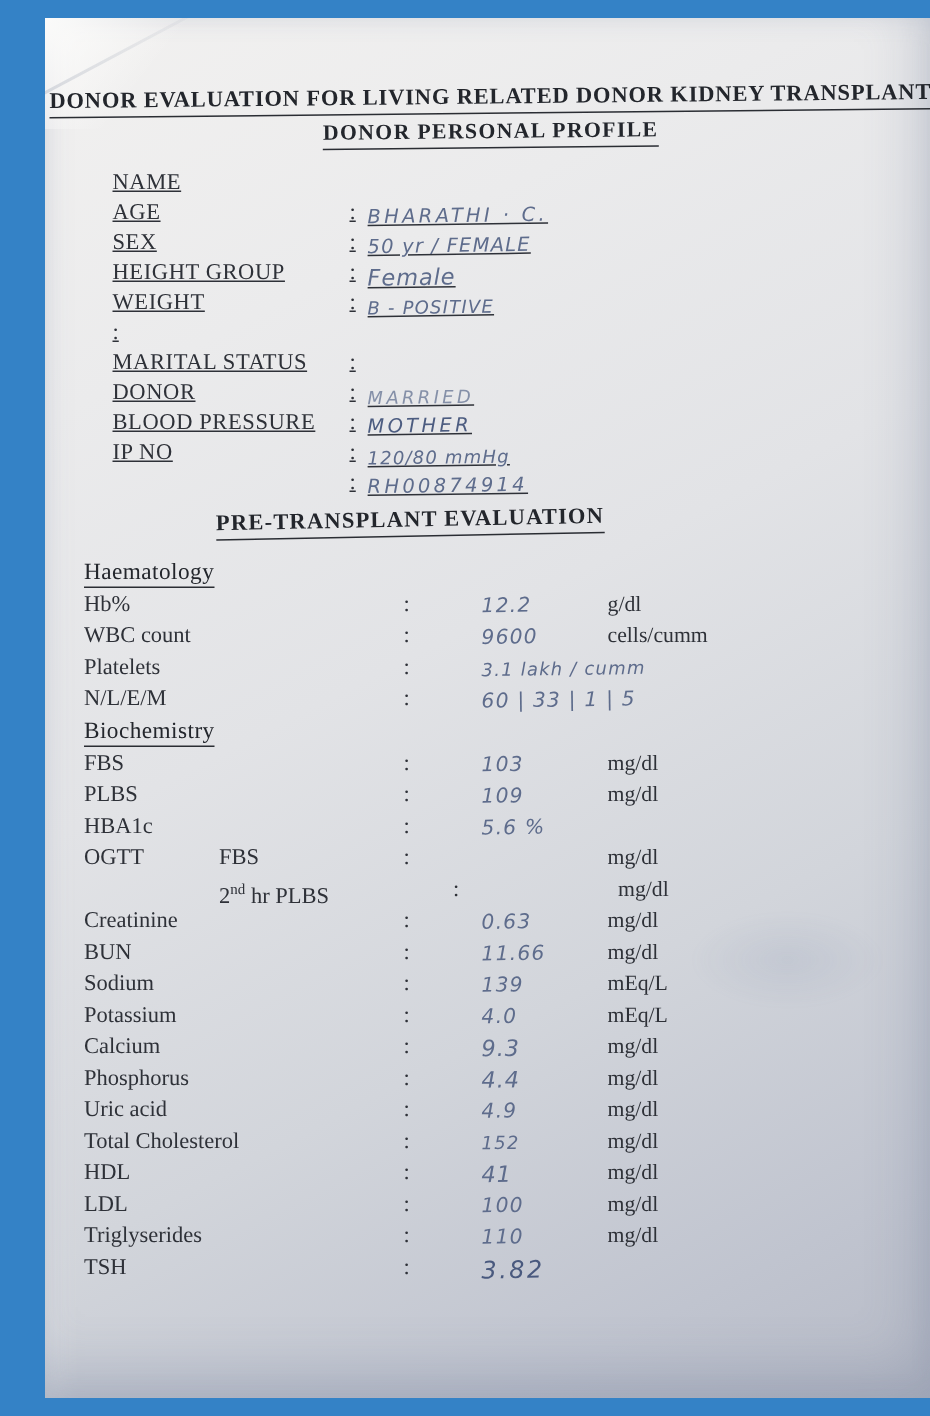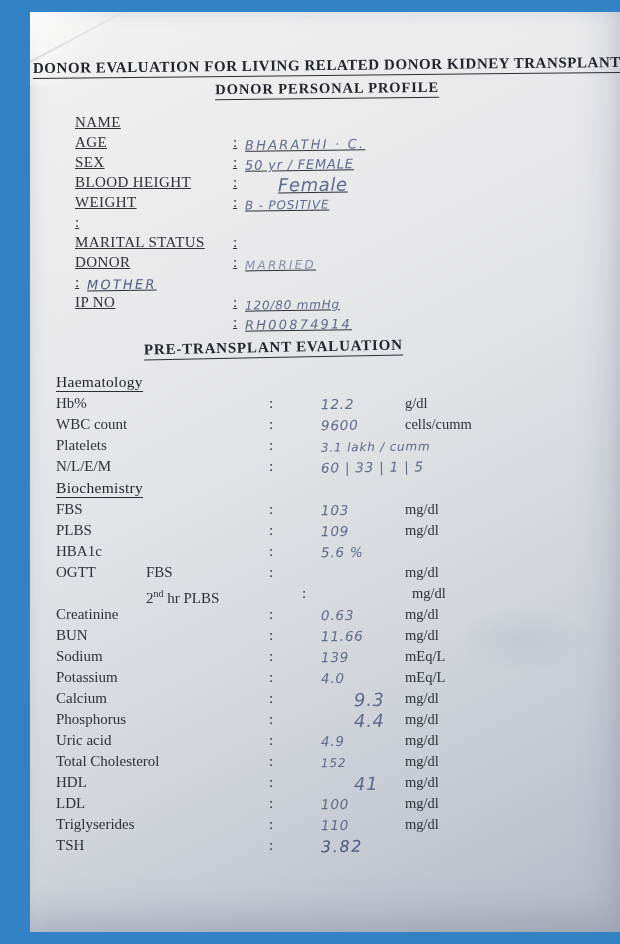--- a/index.html
+++ b/index.html
@@ -72,21 +72,21 @@
   .hand {
     font-family: "DejaVu Sans", sans-serif; font-style: italic;
     color: #5e6c8c; font-size: 13.5px; letter-spacing: 0.8px;
     display: inline-block; transform: rotate(-0.8deg);
     white-space: nowrap; position: relative; top: 1px;
   }
   .prow .hand { top: 3px; }
   .h-wide { letter-spacing: 2.2px; }
   .h-sm  { font-size: 12px; }
   .h-md  { font-size: 13px; }
-  .h-lg  { font-size: 18px; letter-spacing: 0.6px; margin-left: 33px; }
+  .h-lg  { font-size: 15px; letter-spacing: 0.6px; }
   .h-xl  { font-size: 16px; color: #49597e; letter-spacing: 1.6px; }
   .h-dark  { color: #4c5c80; }
   .h-light { color: #8590a8; }
 </style>
 </head>
 <body>
 
 <div class="paper">
   <div class="fold-tl"></div>
   <div class="crease-top"></div>
@@ -107,21 +107,21 @@
       <span class="plabel">AGE</span>
       <span class="pcolon">:</span>
       <span class="hand h-md h-wide">BHARATHI · C.</span>
     </div>
     <div class="prow">
       <span class="plabel">SEX</span>
       <span class="pcolon">:</span>
       <span class="hand h-md">50 yr / FEMALE</span>
     </div>
     <div class="prow">
-      <span class="plabel">BLOOD HEIGHT</span>
+      <span class="plabel">HEIGHT GROUP</span>
       <span class="pcolon">:</span>
       <span class="hand h-lg">Female</span>
     </div>
     <div class="prow">
       <span class="plabel">WEIGHT</span>
       <span class="pcolon">:</span>
       <span class="hand h-sm">B - POSITIVE</span>
     </div>
     <div class="prow">
       <span class="pcolon">:</span>
@@ -131,20 +131,21 @@
       <span class="plabel">MARITAL STATUS</span>
       <span class="pcolon">:</span>
       <span class="hand"></span>
     </div>
     <div class="prow">
       <span class="plabel">DONOR</span>
       <span class="pcolon">:</span>
       <span class="hand h-sm h-light h-wide">MARRIED</span>
     </div>
     <div class="prow">
+      <span class="plabel">BLOOD PRESSURE</span>
       <span class="pcolon">:</span>
       <span class="hand h-md h-dark h-wide">MOTHER</span>
     </div>
     <div class="prow">
       <span class="plabel">IP NO</span>
       <span class="pcolon">:</span>
       <span class="hand h-sm">120/80 mmHg</span>
     </div>
     <div class="prow">
       <span class="plabel"></span>

